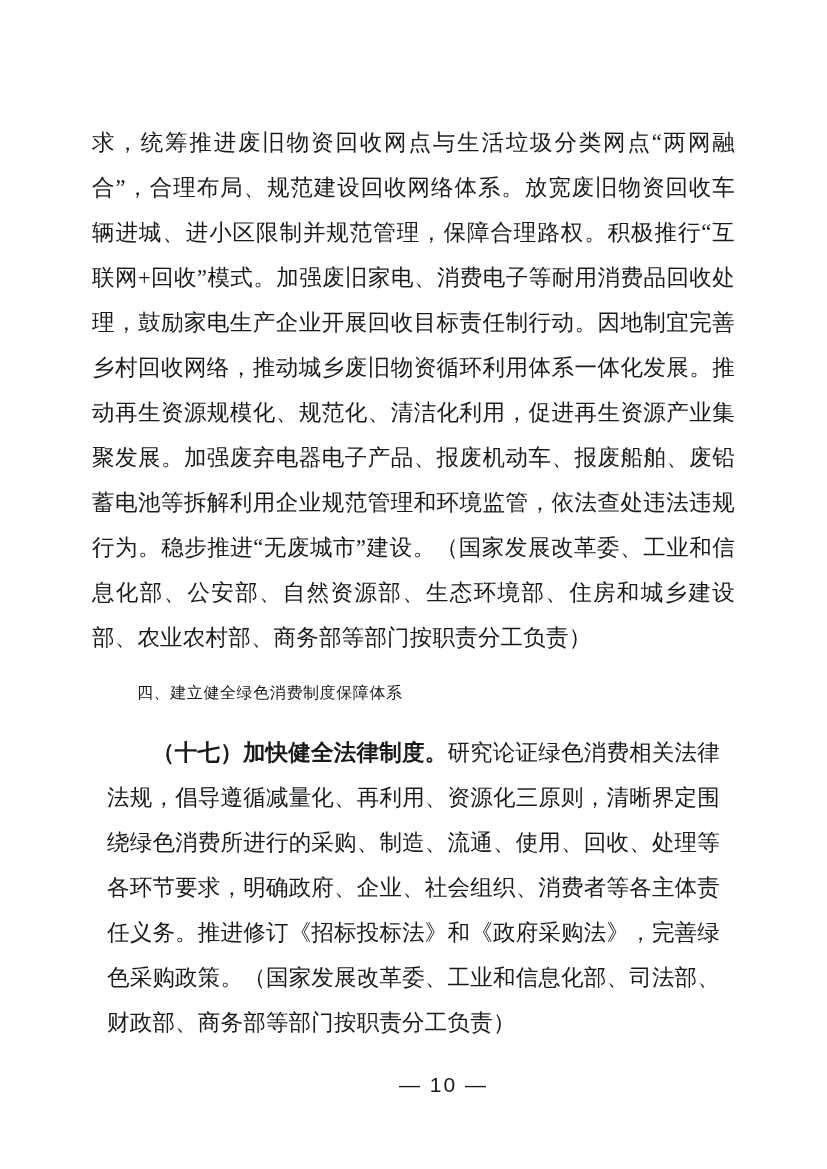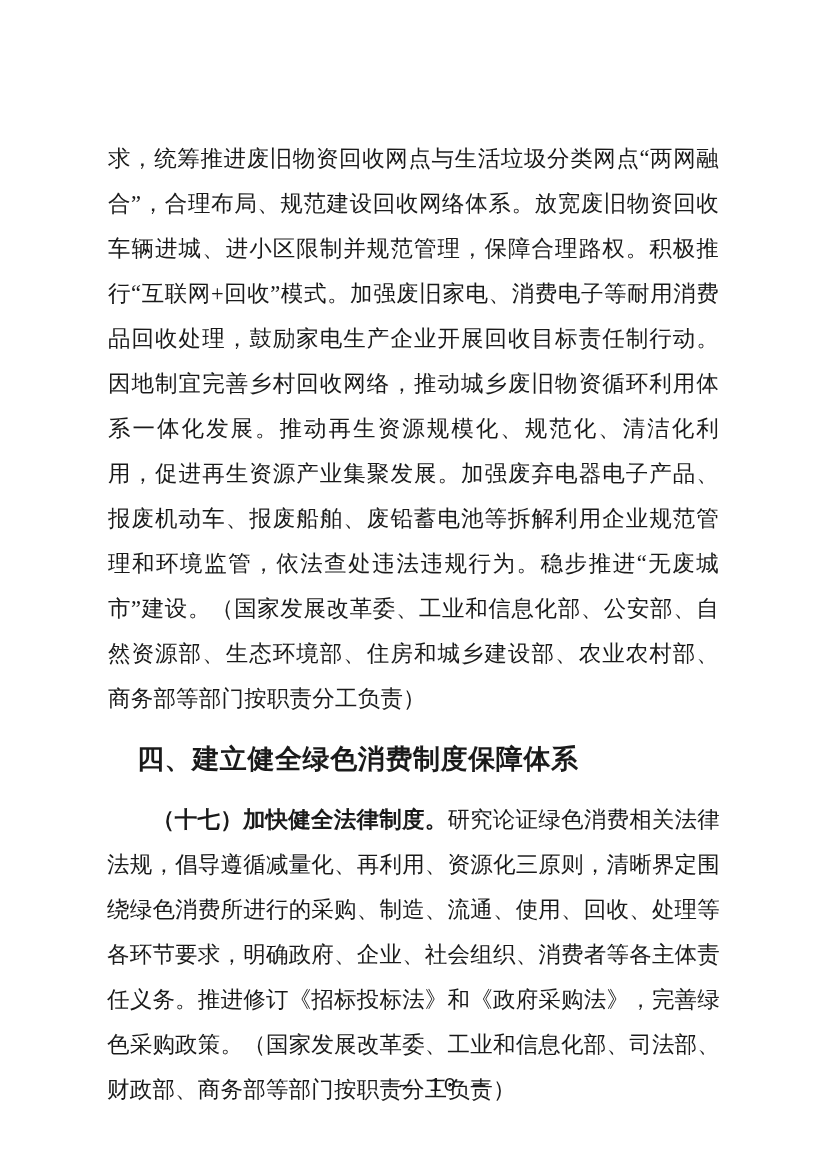--- a/index.html
+++ b/index.html
@@ -25,48 +25,48 @@
     padding: 120px 92px 0 92px;
   }
   .doc-body {
     font-size: 22.5px;
     line-height: 45px;
     text-align: justify;
     text-justify: inter-ideograph;
     letter-spacing: 0.2px;
   }
   .para {
-    margin: 16px;
+    margin: 0;
     text-indent: 0;
   }
   .para-indent {
     margin: 15px;
     text-indent: 45px;
   }
   .section-heading {
     margin: 10px 0 0 0;
     text-indent: 45px;
-    font-weight: bold;
-    font-size: 27px;
+    font-weight: normal;
+    font-size: 16px;
     line-height: 45px;
     letter-spacing: 0.6px;
   }
   .para-head {
     font-weight: bold;
   }
   .page-number {
     position: absolute;
     left: 0;
     right: 0;
     bottom: 72px;
     text-align: center;
     font-size: 21px;
     letter-spacing: 2px;
     color: #1a1a1a;
-    font-family: Liberation Mono, monospace;
+    font-family: Liberation Sans, sans-serif;
     padding-left: 60px;
   }
   .pn-inner {
     display: inline-block;
   }
 </style>
 </head>
 <body>
 
 <div class="page">

